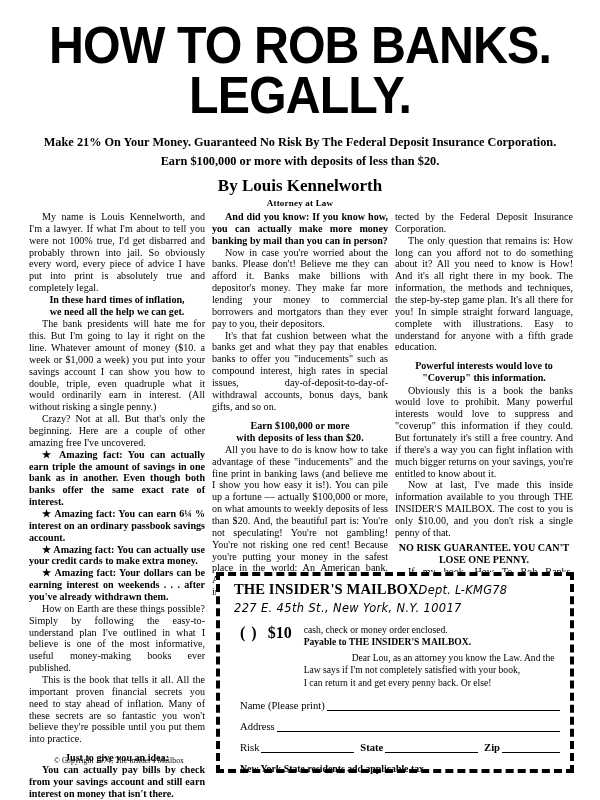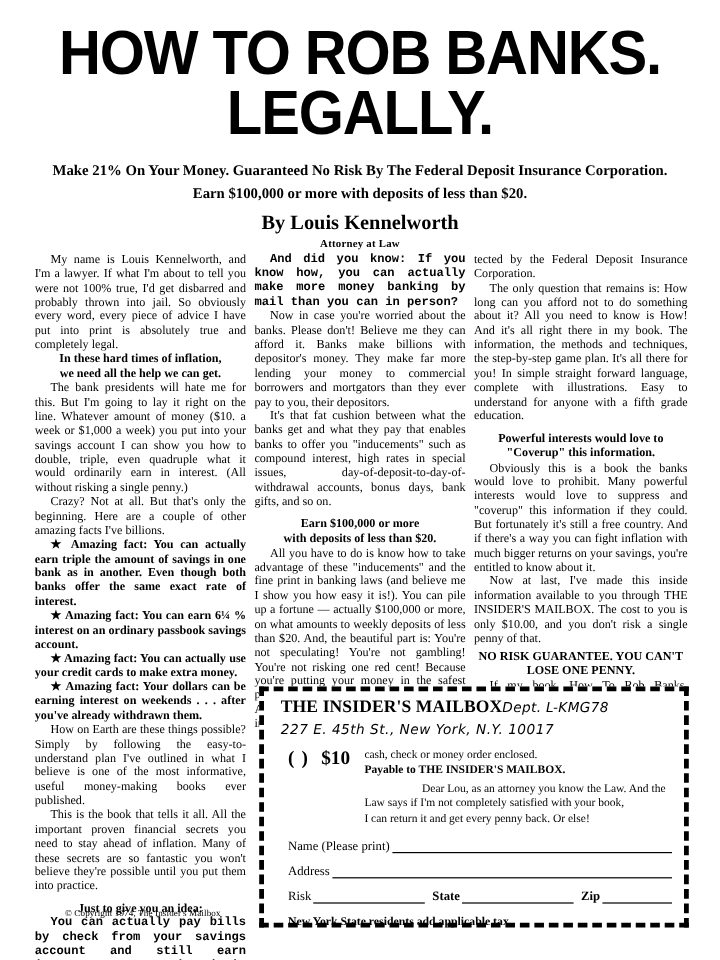--- a/index.html
+++ b/index.html
@@ -54,21 +54,21 @@
     -webkit-hyphens:none;hyphens:none;
   }
   #col1{left:29px;width:176px;}
   #col2{left:212px;width:176px;}
   #col3{left:395px;width:178px;}
 
   .col p{margin:0;text-indent:13px;}
   .col p.noind{text-indent:0;}
   .col p.ctr{text-align:center;text-indent:0;font-weight:bold;line-height:1.2;}
   .col p.star{font-weight:bold;text-indent:13px;}
-  .col p.allb{font-weight:bold;font-family:Liberation Mono, monospace;}
+  .col p.allb{font-weight:bold;}
 
   .copyright{
     position:absolute;left:29px;top:756px;width:180px;
     text-align:center;font-size:7.6px;letter-spacing:.1px;
   }
 
   
   .coupon{
     position:absolute;left:216px;top:572px;width:358px;height:201px;
     box-sizing:border-box;
@@ -132,21 +132,21 @@
   <div class="byline">By Louis Kennelworth</div>
   <div class="byline-sub">Attorney at Law</div>
 
   <div class="cols">
 
     <div class="col" id="col1">
       <p>My name is Louis Kennelworth, and I'm a lawyer. If what I'm about to tell you were not 100% true, I'd get disbarred and probably thrown into jail. So obviously every word, every piece of advice I have put into print is absolutely true and completely legal.</p>
       <p class="ctr">In these hard times of inflation,</p>
       <p class="ctr">we need all the help we can get.</p>
       <p>The bank presidents will hate me for this. But I'm going to lay it right on the line. Whatever amount of money ($10. a week or $1,000 a week) you put into your savings account I can show you how to double, triple, even quadruple what it would ordinarily earn in interest. (All without risking a single penny.)</p>
-      <p>Crazy? Not at all. But that's only the beginning. Here are a couple of other amazing facts I've billions.</p>
+      <p>Crazy? Not at all. But that's only the beginning. Here are a couple of other amazing free I've uncovered.</p>
       <p class="star">★ Amazing fact: You can actually earn triple the amount of savings in one bank as in another. Even though both banks offer the same exact rate of interest.</p>
       <p class="star">★ Amazing fact: You can earn 6¼ % interest on an ordinary passbook savings account.</p>
       <p class="star">★ Amazing fact: You can actually use your credit cards to make extra money.</p>
       <p class="star">★ Amazing fact: Your dollars can be earning interest on weekends . . . after you've already withdrawn them.</p>
       <p>How on Earth are these things possible? Simply by following the easy-to-understand plan I've outlined in what I believe is one of the most informative, useful money-making books ever published.</p>
       <p>This is the book that tells it all. All the important proven financial secrets you need to stay ahead of inflation. Many of these secrets are so fantastic you won't believe they're possible until you put them into practice.</p>
       <p class="ctr" style="margin-top:7px;">Just to give you an idea:</p>
       <p class="allb">You can actually pay bills by check from your savings account and still earn interest on money that isn't there.</p>
     </div>
 

